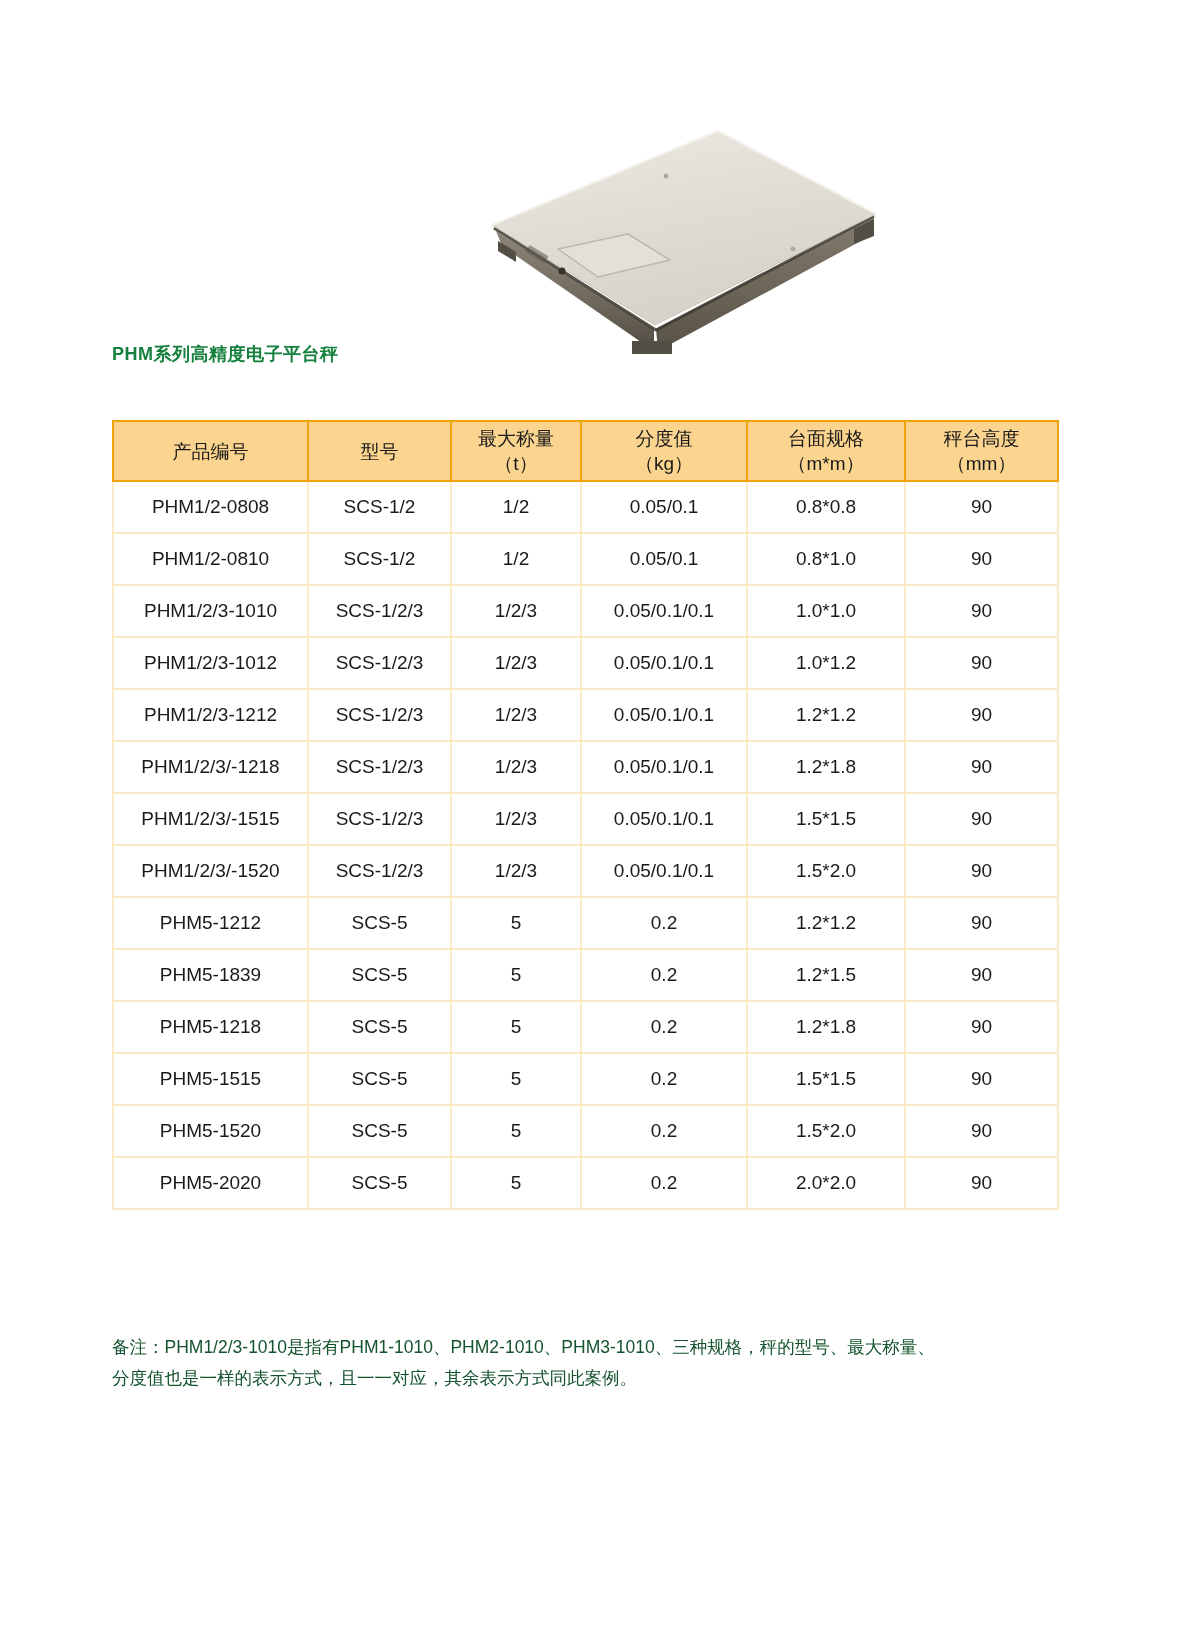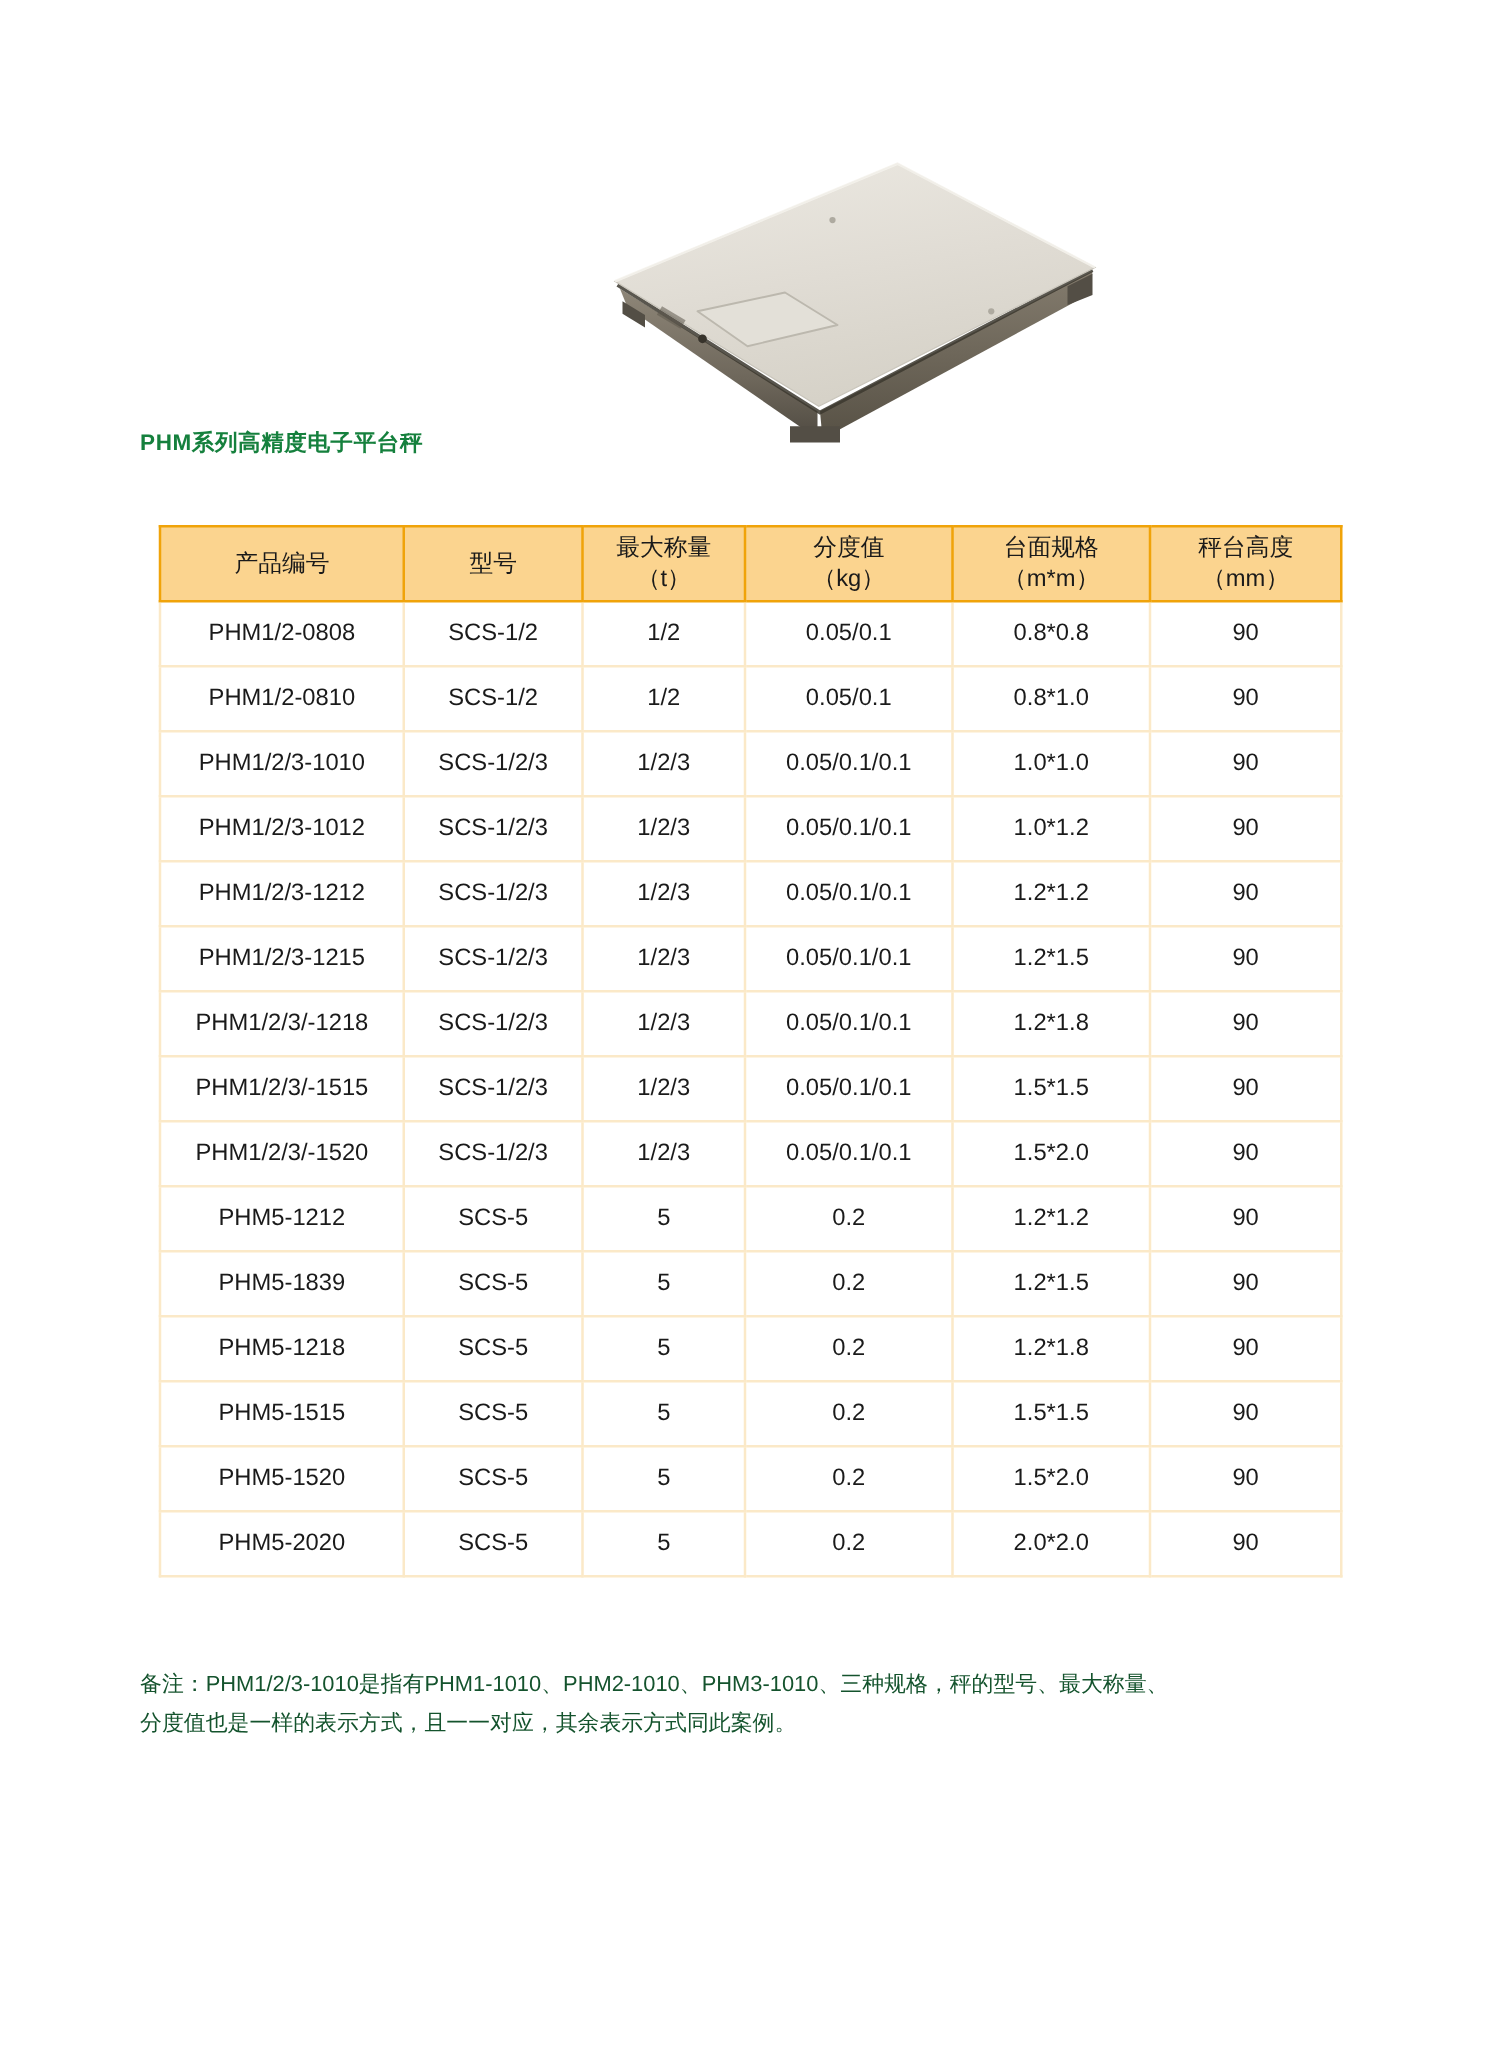--- a/index.html
+++ b/index.html
@@ -20,21 +20,21 @@
 
   
   .doc-title {
     position: absolute; left: 112px; top: 342px;
     font-size: 18px; font-weight: bold; color: #15803d;
     letter-spacing: 0.5px;
   }
 
   
   table.spec {
-    position: absolute; left: 127px; top: 420px;
+    position: absolute; left: 112px; top: 420px;
     width: 945px;
     border-collapse: collapse;
     table-layout: fixed;
   }
   table.spec th {
     background: #FBD48F;
     border: 2px solid #F0A30A;
     height: 60px;
     font-size: 19px; font-weight: normal;
     text-align: center; vertical-align: middle;
@@ -180,28 +180,20 @@
         </tr>
         <tr>
           <td>PHM1/2/3-1212</td>
           <td>SCS-1/2/3</td>
           <td>1/2/3</td>
           <td>0.05/0.1/0.1</td>
           <td>1.2*1.2</td>
           <td>90</td>
         </tr>
         <tr>
-          <td>PHM1/2/3-1215</td>
-          <td>SCS-1/2/3</td>
-          <td>1/2/3</td>
-          <td>0.05/0.1/0.1</td>
-          <td>1.2*1.5</td>
-          <td>90</td>
-        </tr>
-        <tr>
           <td>PHM1/2/3/-1218</td>
           <td>SCS-1/2/3</td>
           <td>1/2/3</td>
           <td>0.05/0.1/0.1</td>
           <td>1.2*1.8</td>
           <td>90</td>
         </tr>
         <tr>
           <td>PHM1/2/3/-1515</td>
           <td>SCS-1/2/3</td>

